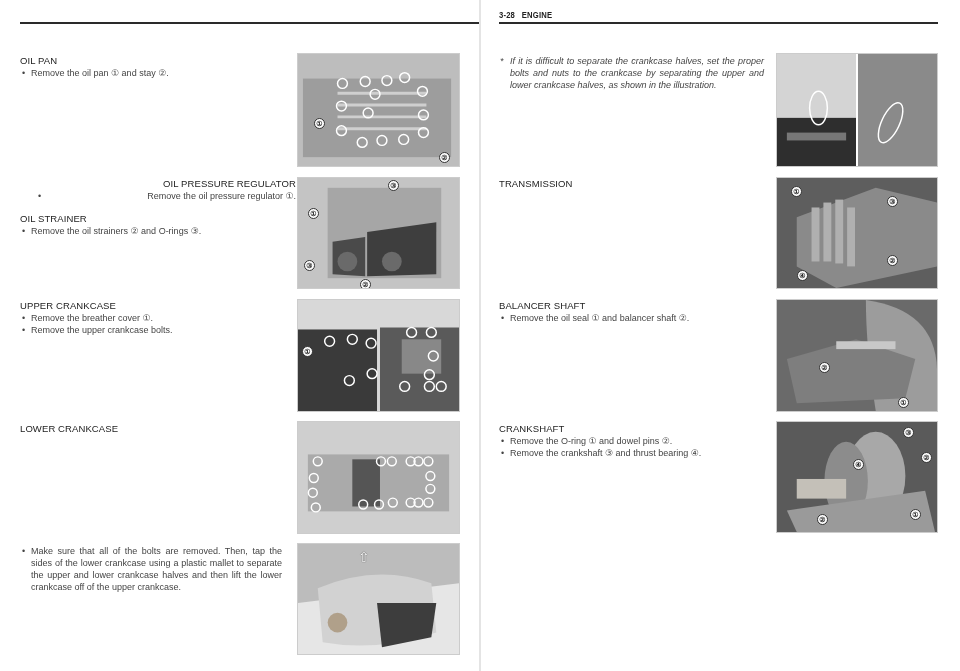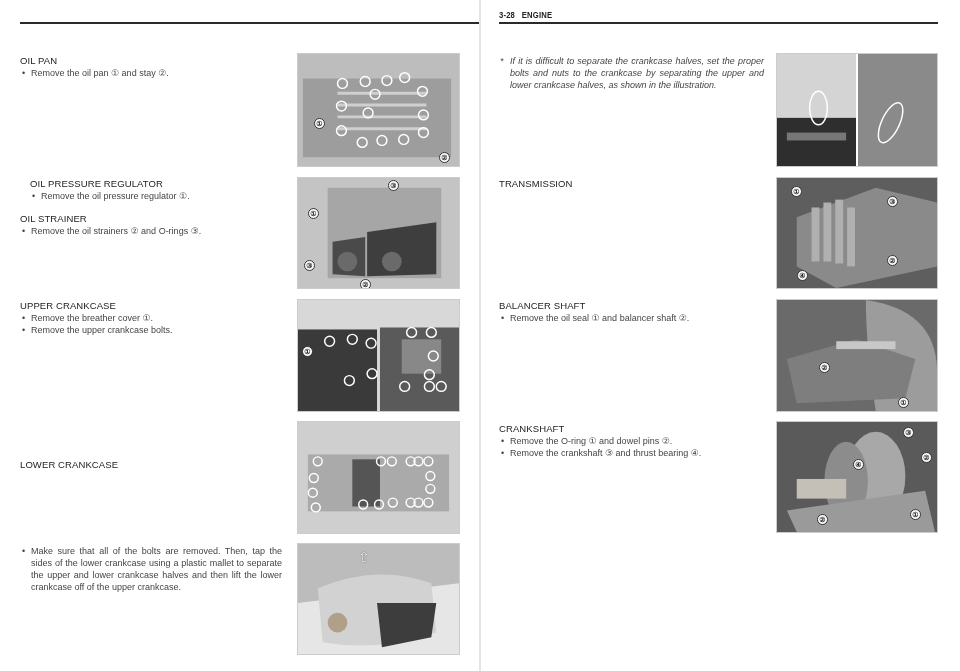--- a/index.html
+++ b/index.html
@@ -38,21 +38,21 @@
   </div>
   <div class="rule"></div>
 
   <div class="sec" style="left:20px; top:55px; width:260px;">
     <h3>OIL PAN</h3>
     <ul>
         <li>Remove the oil pan ① and stay ②.</li>
       </ul>
   </div>
 
-  <div class="sec" style="left:30px; top:178px; width:260px;">
+  <div class="sec" style="left:36px; top:178px; width:260px;text-align:right;">
     <h3>OIL PRESSURE REGULATOR</h3>
     <ul>
         <li>Remove the oil pressure regulator ①.</li>
       </ul>
   </div>
 
   <div class="sec" style="left:20px; top:213px; width:260px;">
     <h3>OIL STRAINER</h3>
     <ul>
         <li>Remove the oil strainers ② and O-rings ③.</li>
@@ -60,21 +60,21 @@
   </div>
 
   <div class="sec" style="left:20px; top:300px; width:260px;">
     <h3>UPPER CRANKCASE</h3>
     <ul>
       <li>Remove the breather cover ①.</li>
       <li>Remove the upper crankcase bolts.</li>
     </ul>
   </div>
 
-  <div class="sec" style="left:20px; top:423px; width:260px;margin-top:36px;">
+  <div class="sec" style="left:20px; top:423px; width:260px;">
     <h3>LOWER CRANKCASE</h3>
   </div>
 
   <div class="sec just" style="left:20px; top:545px; width:262px;">
     <ul>
         <li>Make sure that all of the bolts are removed. Then, tap the sides of the lower crankcase using a plastic mallet to separate the upper and lower crankcase halves and then lift the lower crankcase off of the upper crankcase.</li>
       </ul>
   </div>
 
   <div class="photo" style="left:297px; top:53px; width:163px; height:114px; background:#a9a9a9;">

